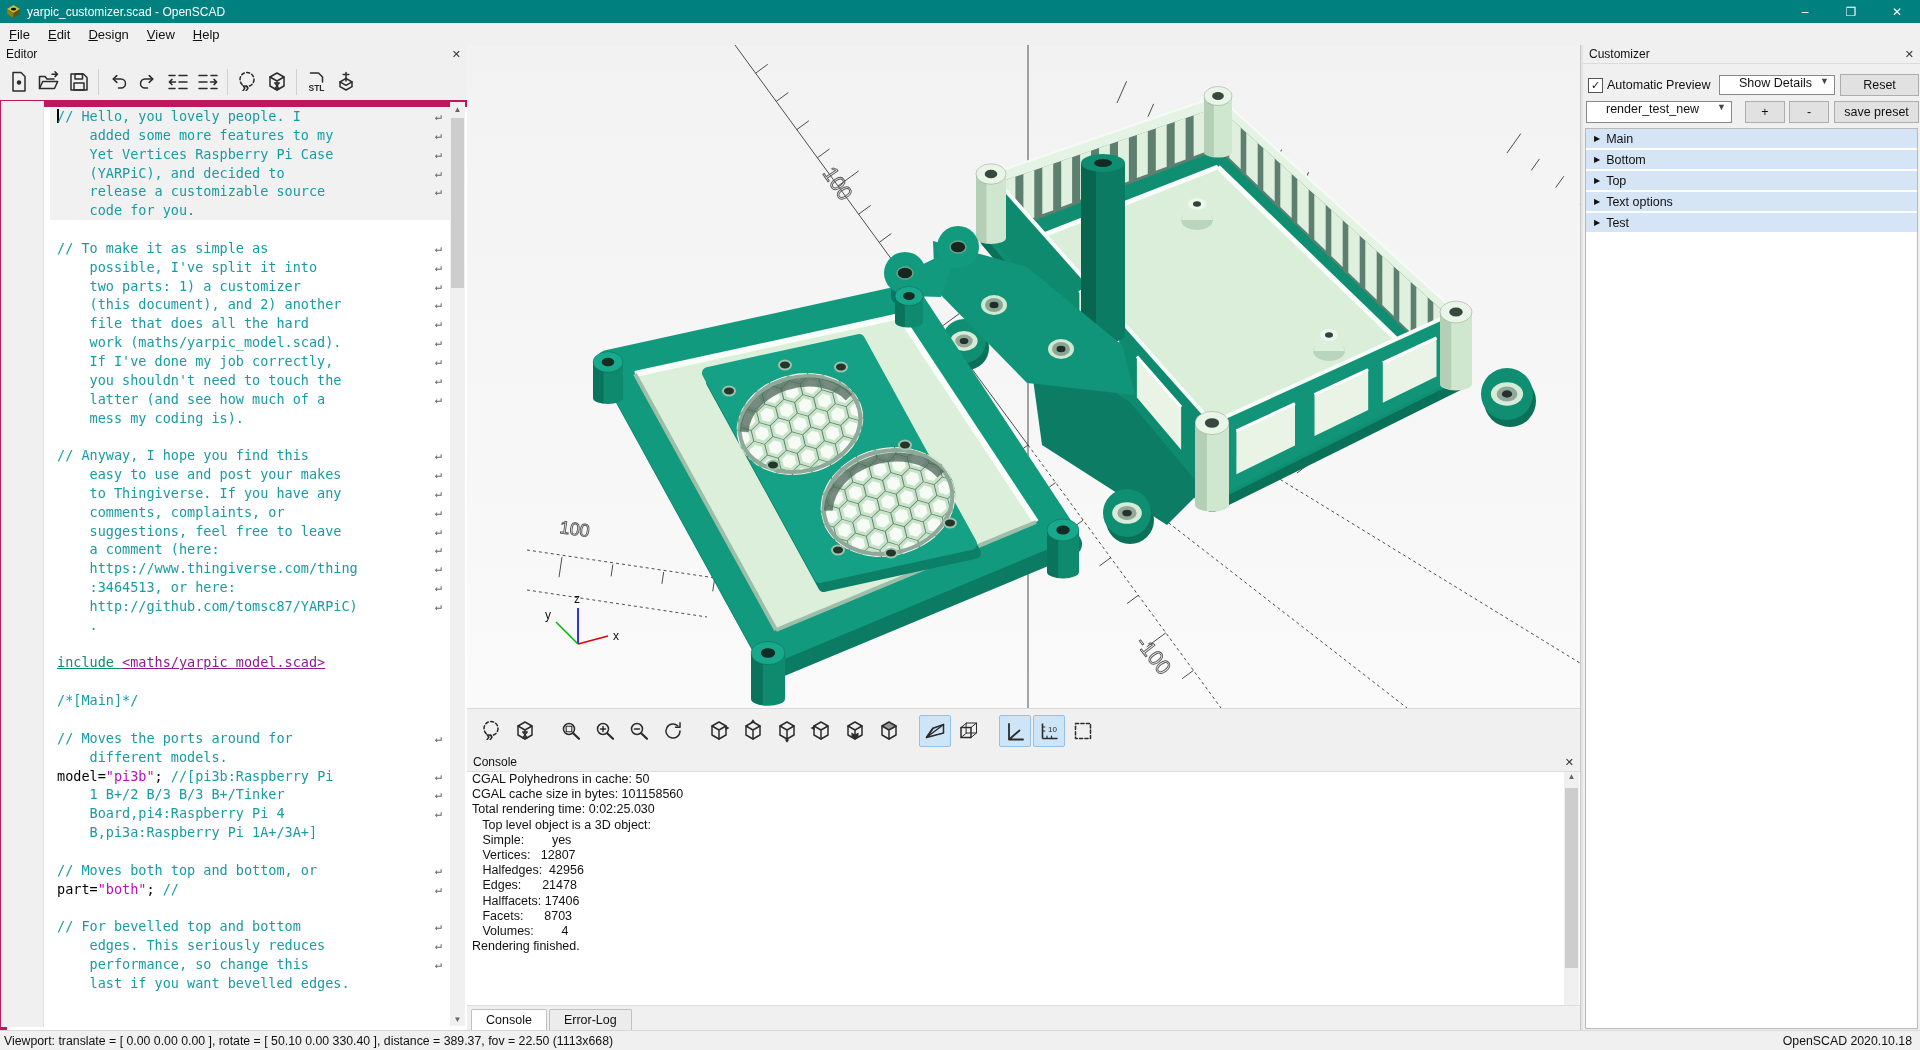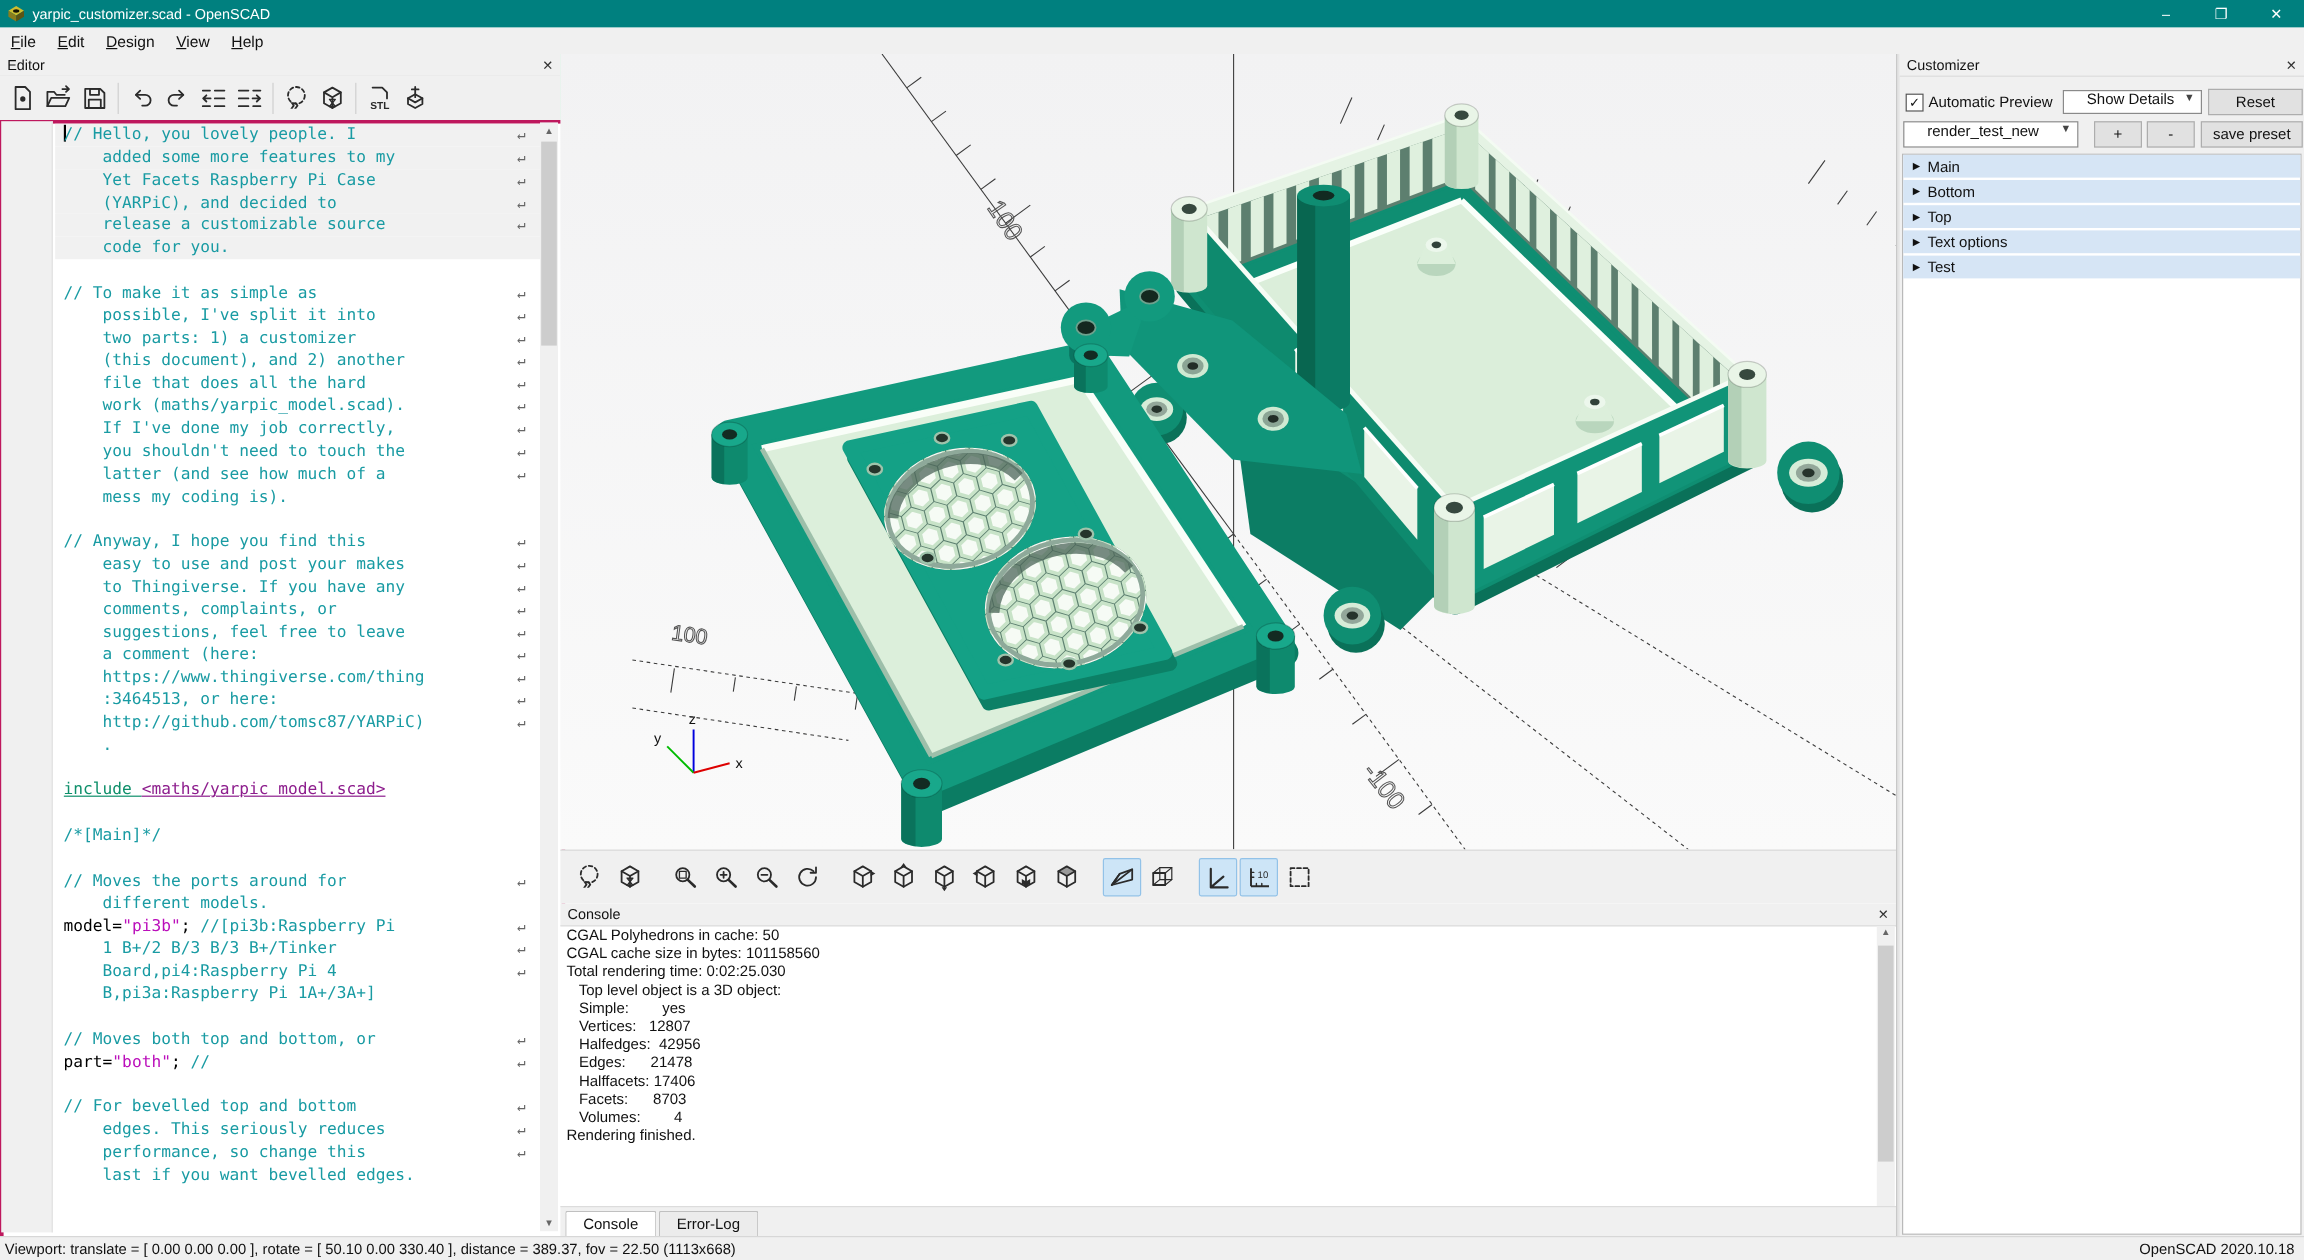--- a/index.html
+++ b/index.html
@@ -19,21 +19,21 @@
   
   .phead{height:18px;background:#f0f0f0;border-bottom:1px solid #dcdcdc;display:flex;
          align-items:center;font-size:12px;padding:0 6px;}
   .phead .x{margin-left:auto;color:#333;font-size:11px;}
   
   #editor{left:0;top:45px;width:467px;height:985px;background:#86efac;}
   #ed-toolbar{left:0;top:18px;width:467px;height:37px;background:#f0f0f0;display:flex;
               align-items:center;padding-left:4px;box-sizing:border-box;}
   .tbtn{width:30px;height:30px;display:flex;align-items:center;justify-content:center;}
   .tsep{width:1px;height:26px;background:#d0d0d0;margin:0 4px;}
-  #ed-code{left:0;top:55px;width:465px;height:928px;border:3px solid #be185d;background:#fff;
+  #ed-code{left:0;top:55px;width:465px;height:928px;border:7px solid #be185d;background:#fff;
            overflow:hidden;font-family:"DejaVu Sans Mono",monospace;font-size:13.5px;}
   #gutter{left:1px;top:56px;width:42px;height:926px;background:#f0f0f0;border-right:1px solid #e0e0e0;}
   .crow{position:relative;height:18.85px;line-height:18.85px;white-space:pre;}
   .crow .ln{position:absolute;left:0;width:36px;text-align:right;color:#a0a0a0;}
   .crow .ct{position:absolute;left:50px;right:46px;overflow:hidden;}
   .crow .wr{position:absolute;right:30px;top:0;color:#666;font-size:12px;}
   .crow.hl .bg{position:absolute;left:43px;right:16px;top:0;bottom:0;background:#f1f1f1;}
   .c{color:#199ba3;} .p{color:#000;} .s{color:#bb0fbb;}
   .ik{color:#0e8f6a;text-decoration:underline;} .ip{color:#8d1d8d;text-decoration:underline;}
   .caret{display:inline-block;width:2px;height:14px;background:#000;vertical-align:-2px;margin-right:-2px;}
@@ -186,21 +186,21 @@
       <div class="tbtn">
         <svg width="24" height="24" viewBox="0 0 24 24">
           <path d="M12 8.5l6 3.4v4.8L12 20l-6-3.3v-4.8z" stroke="#2b2b2b" stroke-width="1.5" fill="none" stroke-linecap="round" stroke-linejoin="round"></path>
           <path d="M12 2.5v8.5M9.2 4.5h5.6M6 11.9l6 3.4 6-3.4" stroke="#2b2b2b" stroke-width="1.5" fill="none" stroke-linecap="round" stroke-linejoin="round"></path>
         </svg>
       </div>
     </div>
   <div id="ed-code" class="abs">
       <div class="crow hl"><div class="bg"></div><span class="ln">1</span><span class="ct"><span class="caret"></span><span class="c">// Hello, you lovely people. I</span></span><span class="wr">↵</span></div>
       <div class="crow hl"><div class="bg"></div><span class="ln"></span><span class="ct"><span class="c">    added some more features to my</span></span><span class="wr">↵</span></div>
-      <div class="crow hl"><div class="bg"></div><span class="ln"></span><span class="ct"><span class="c">    Yet Facets Raspberry Pi Case</span></span><span class="wr">↵</span></div>
+      <div class="crow hl"><div class="bg"></div><span class="ln"></span><span class="ct"><span class="c">    Yet Vertices Raspberry Pi Case</span></span><span class="wr">↵</span></div>
       <div class="crow hl"><div class="bg"></div><span class="ln"></span><span class="ct"><span class="c">    (YARPiC), and decided to</span></span><span class="wr">↵</span></div>
       <div class="crow hl"><div class="bg"></div><span class="ln"></span><span class="ct"><span class="c">    release a customizable source</span></span><span class="wr">↵</span></div>
       <div class="crow hl"><div class="bg"></div><span class="ln"></span><span class="ct"><span class="c">    code for you.</span></span></div>
       <div class="crow"><span class="ln">2</span><span class="ct"></span></div>
       <div class="crow"><span class="ln">3</span><span class="ct"><span class="c">// To make it as simple as</span></span><span class="wr">↵</span></div>
       <div class="crow"><span class="ln"></span><span class="ct"><span class="c">    possible, I've split it into</span></span><span class="wr">↵</span></div>
       <div class="crow"><span class="ln"></span><span class="ct"><span class="c">    two parts: 1) a customizer</span></span><span class="wr">↵</span></div>
       <div class="crow"><span class="ln"></span><span class="ct"><span class="c">    (this document), and 2) another</span></span><span class="wr">↵</span></div>
       <div class="crow"><span class="ln"></span><span class="ct"><span class="c">    file that does all the hard</span></span><span class="wr">↵</span></div>
       <div class="crow"><span class="ln"></span><span class="ct"><span class="c">    work (maths/yarpic_model.scad).</span></span><span class="wr">↵</span></div>

